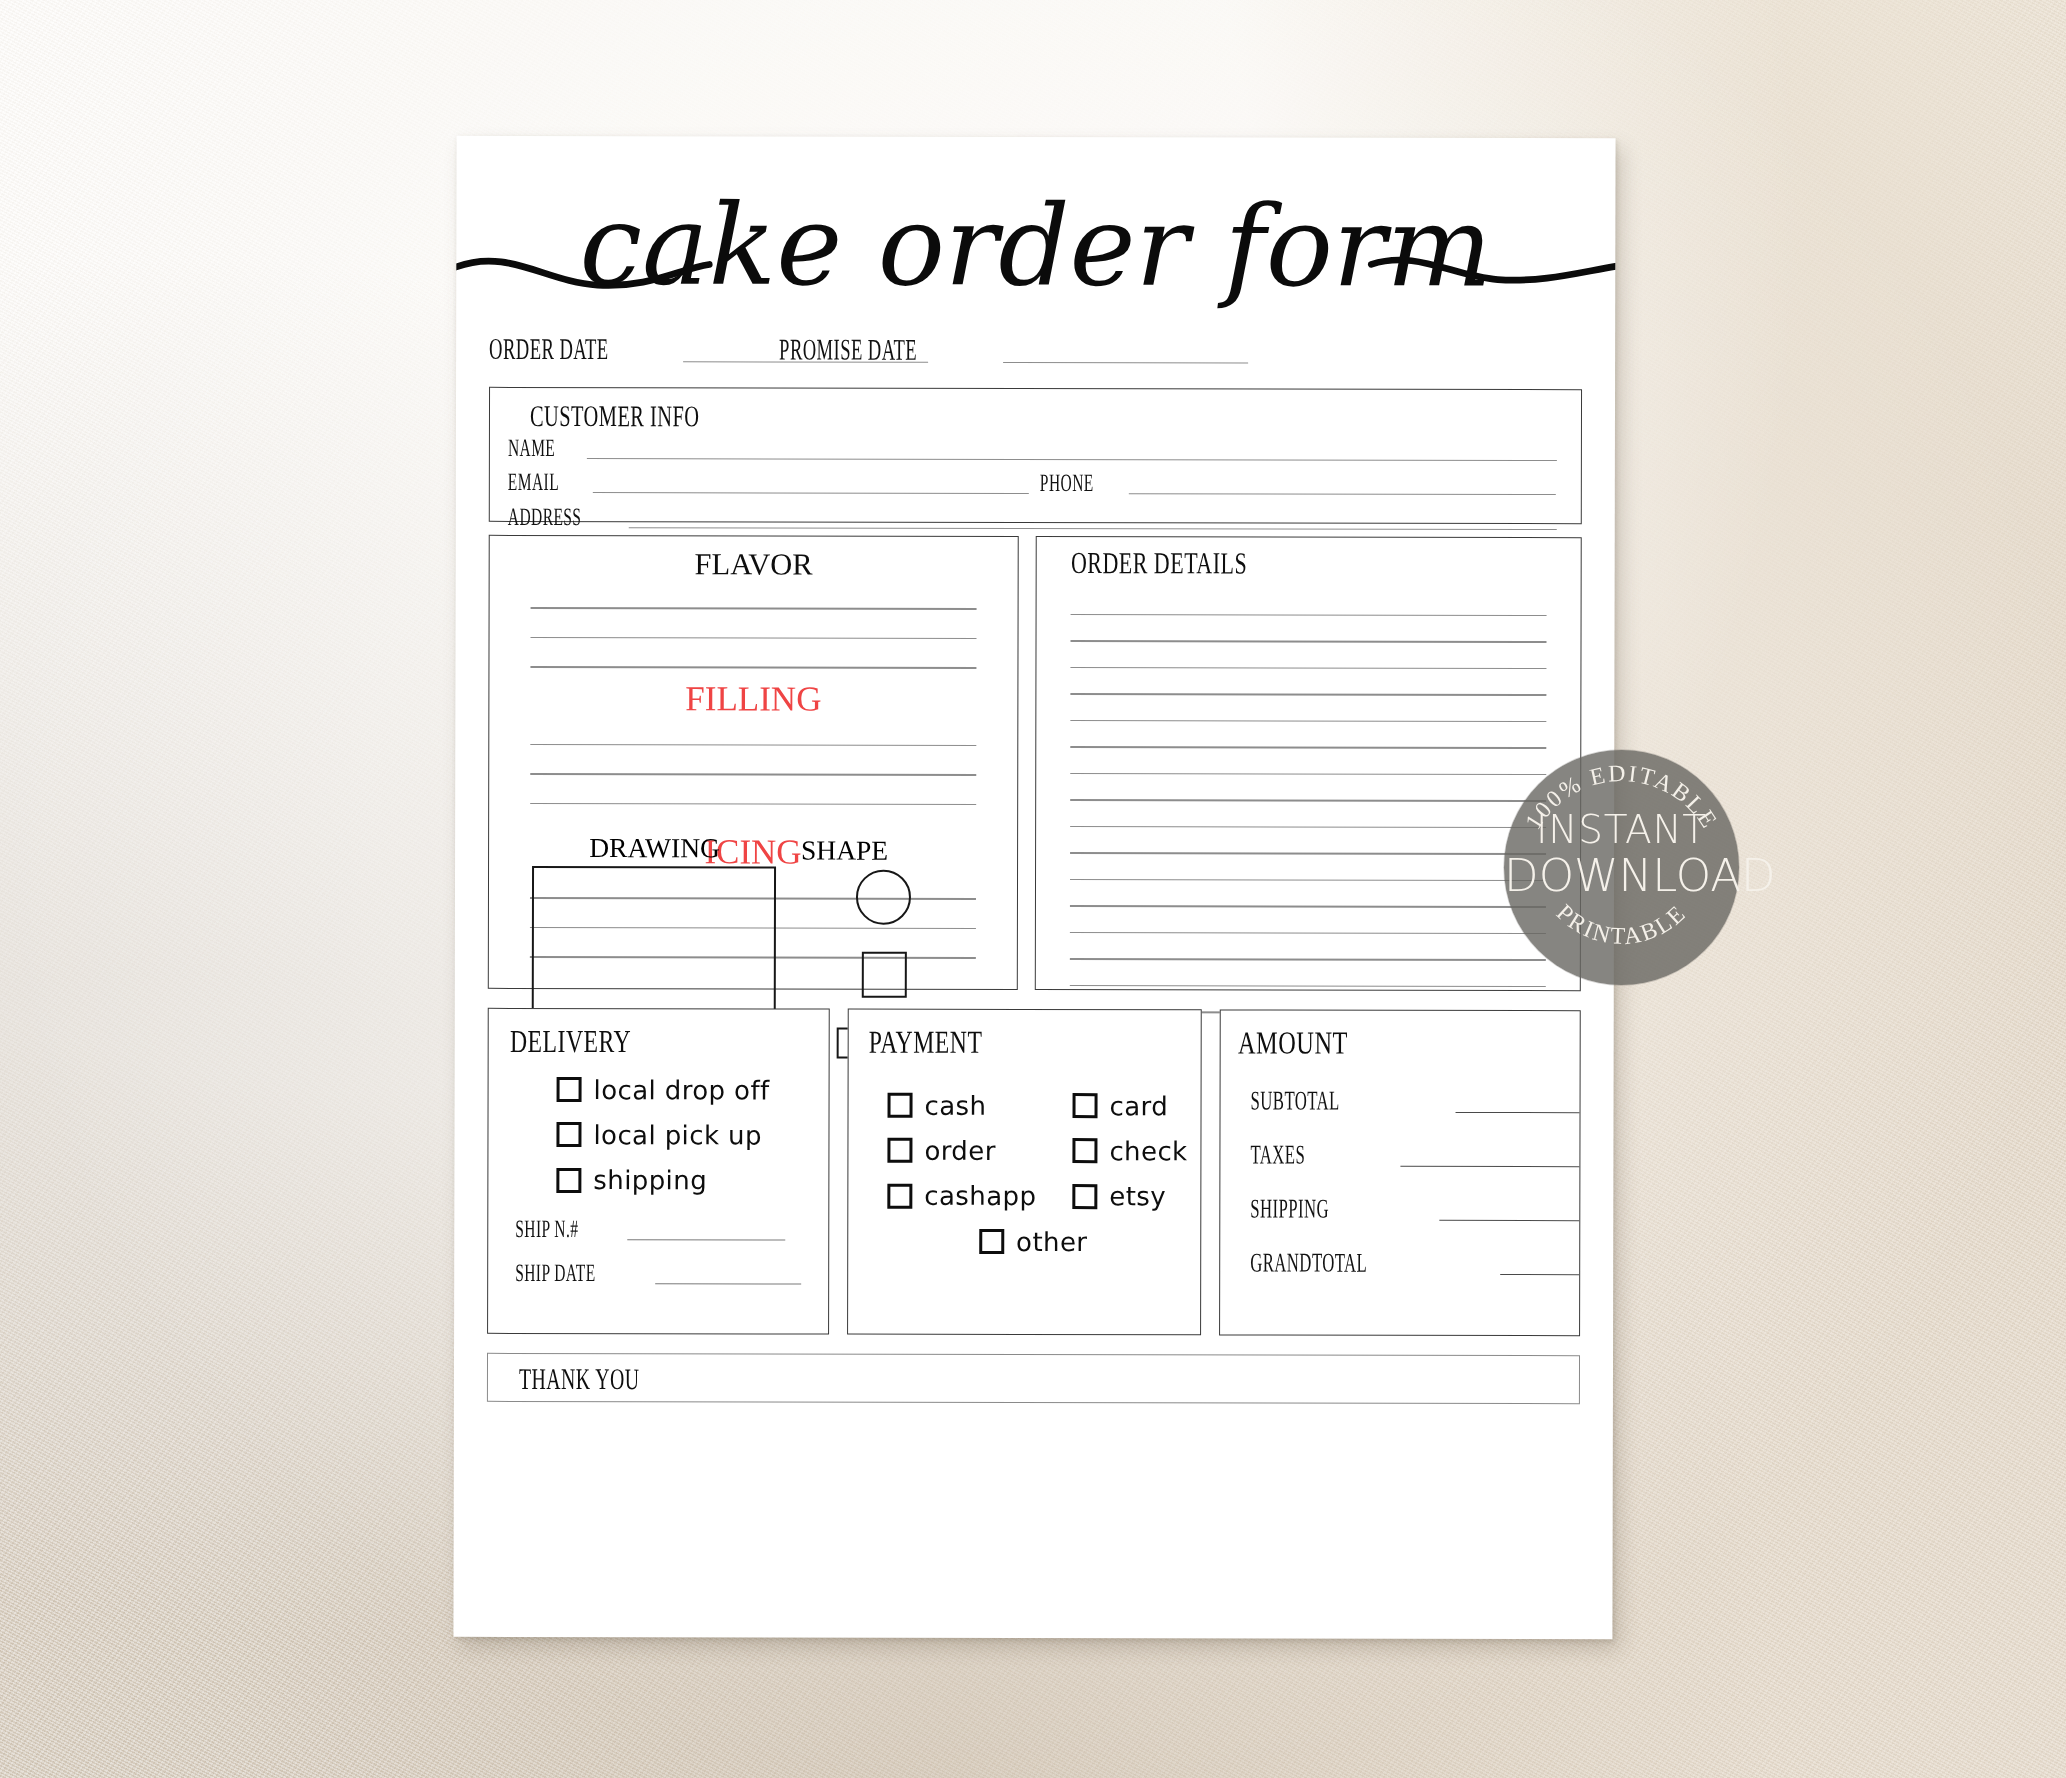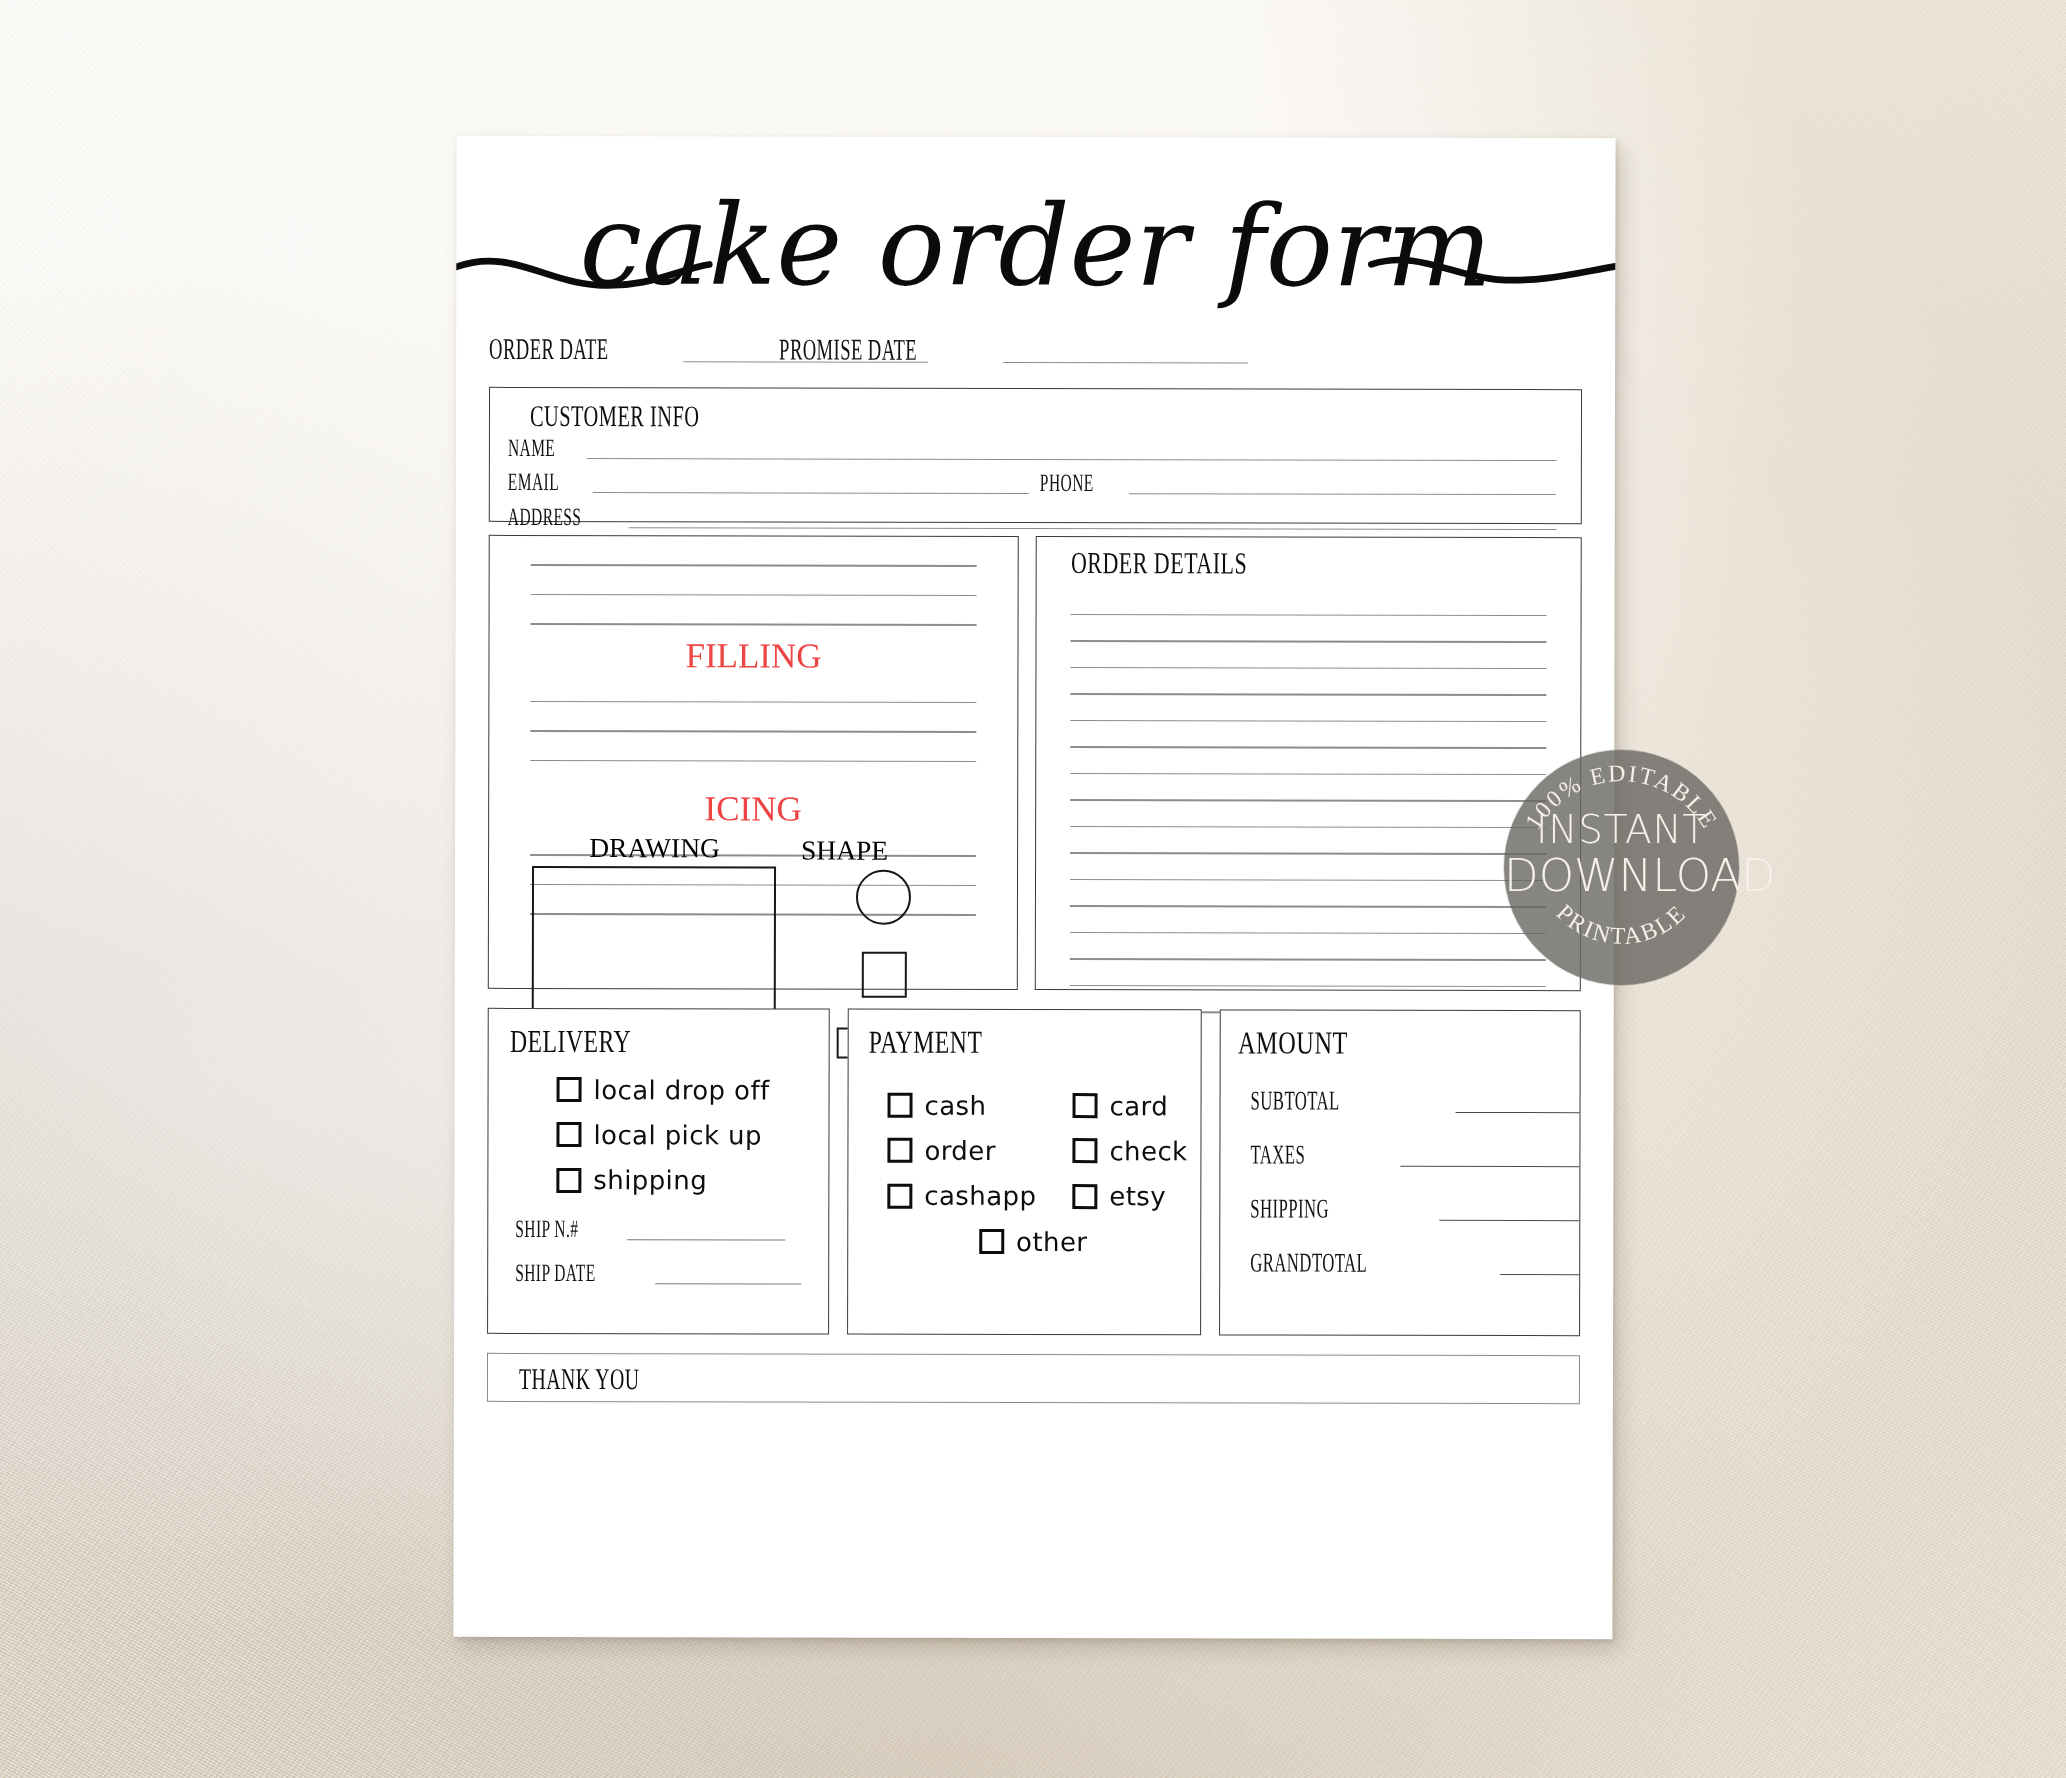--- a/index.html
+++ b/index.html
@@ -173,20 +173,21 @@
       <span class="cLine" style="flex:1;"></span>
     </div>
 
     <div class="cRow" style="left:18px;top:118px;width:1049px;">
       <span class="cLabel condensed">ADDRESS</span>
       <span class="cLine" style="flex:1;"></span>
     </div>
   </div>
 
   <div class="box" id="flavor">
+    <div class="boxtitle">FLAVOR</div>
     <div class="lines">
       <span class="rule"></span>
       <span class="rule"></span>
       <span class="rule"></span>
     </div>
 
     <div class="secthead" style="margin-top:13.4px;">FILLING</div>
     <div class="lines">
       <span class="rule"></span>
       <span class="rule"></span>

